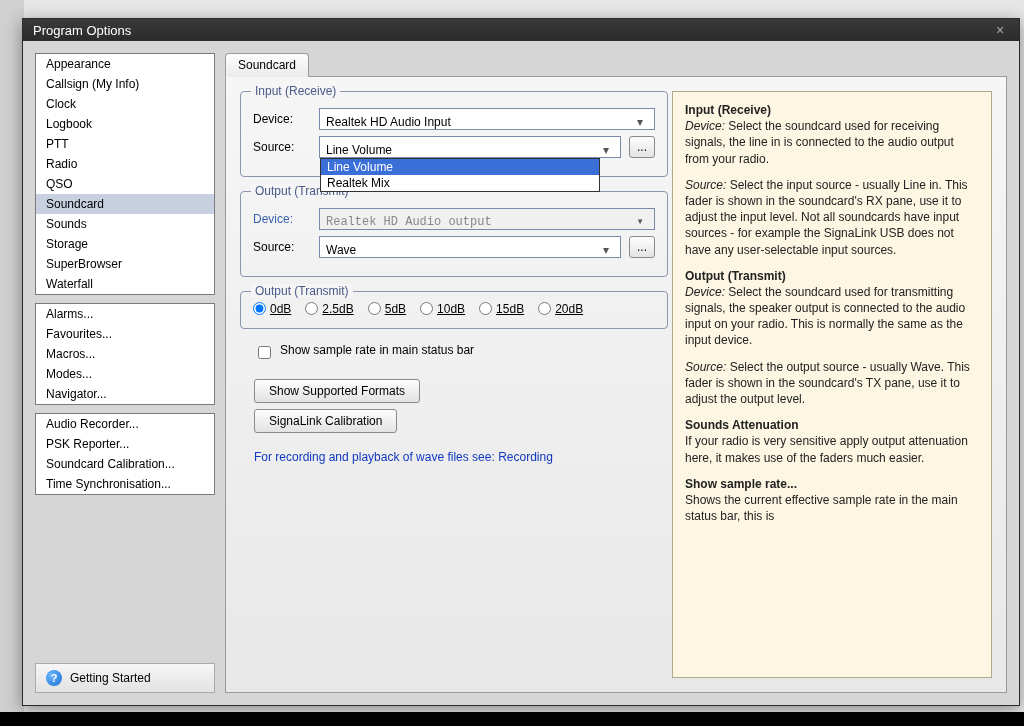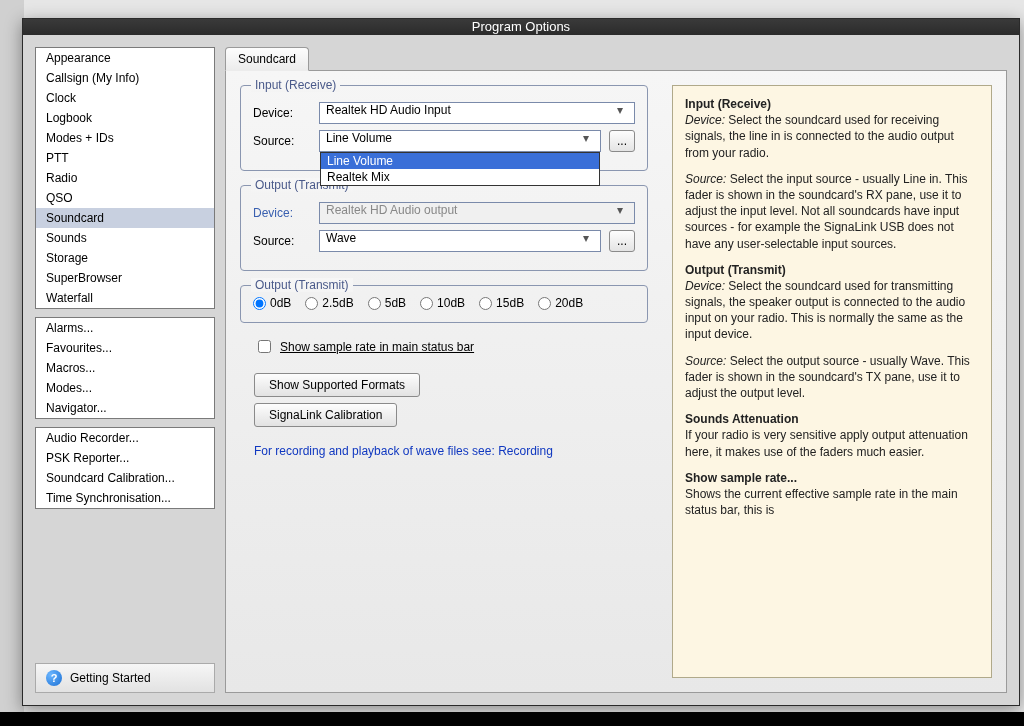--- a/index.html
+++ b/index.html
@@ -28,27 +28,26 @@
   .dialog {
     position: absolute;
     left: 22px; top: 18px;
     width: 998px; height: 688px;
     background: #d6d6d6;
     border: 1px solid #2a2a2a;
     box-shadow: 0 4px 16px rgba(0,0,0,0.4);
     display: flex; flex-direction: column;
   }
   .titlebar {
-    height: 16px;
+    height: 22px;
     background: linear-gradient(#3a3a3a, #2b2b2b);
     color: #fff;
     display: flex; align-items: center;
     padding: 0 10px;
     font-size: 13px;
-    flex-direction: column;
   }
   .titlebar .spacer { flex: 1; }
   .close-x {
     width: 18px; height: 18px;
     font-size: 14px; line-height: 18px; text-align: center;
     color: #aaa; cursor: pointer;
   }
   .dialog-body {
     flex: 1;
     display: flex;
@@ -104,21 +103,21 @@
     border-radius: 4px 4px 0 0;
     padding: 4px 12px;
     cursor: pointer;
   }
   .tabpage {
     flex: 1;
     border: 1px solid #9a9a9a;
     background: linear-gradient(#f6f6f6, #e8e8e8);
     display: flex;
     padding: 14px;
-    gap: 24px;
+    gap: 4px;
     overflow: hidden;
   }
   .settings-col { flex: 1; min-width: 0; }
   .help-col {
     width: 320px;
     background: #fdf6e3;
     border: 1px solid #b0a98a;
     padding: 10px 12px;
     overflow-y: auto;
     font-family: Verdana, Arial, sans-serif;
@@ -148,29 +147,30 @@
     display: flex; align-items: center;
     gap: 8px;
     margin: 6px 0;
   }
   .formrow label { width: 58px; }
   .combo {
     flex: 1;
     height: 22px;
     background: #fff;
     border: 1px solid #7a8aaa;
-    display: flex; align-items: flex-start;
+    display: flex; align-items: flex-end;
     padding: 0 6px;
     position: relative;
     cursor: pointer;
   }
   .combo.disabled {
     background: #f0f0f0;
     color: #888;
     cursor: default;
+    font-family: Liberation Mono, monospace;
   }
   .combo .arrow {
     margin-left: auto;
     width: 16px; text-align: center;
     color: #555;
   }
   .small-btn {
     width: 26px; height: 22px;
     background: linear-gradient(#fdfdfd, #e4e4e4);
     border: 1px solid #8a8a8a;
@@ -188,23 +188,23 @@
   }
   .dropdown-list .opt {
     padding: 1px 6px;
     cursor: pointer;
   }
   .dropdown-list .opt.hl {
     background: #3a6fd8;
     color: #fff;
   }
   .radios { display: flex; gap: 14px; align-items: center; flex-wrap: wrap; }
-  .radios label { display: flex; align-items: center; gap: 4px; cursor: pointer; font-size: 12px;}
+  .radios label { display: flex; align-items: flex-start; gap: 4px; cursor: pointer; font-size: 12px; text-decoration: underline;}
   input[type=radio] { margin:0; }
-  .chk { display: flex; align-items: center; gap: 6px; margin: 8px 0 14px 14px; cursor:pointer;text-decoration:underline;}
+  .chk { display: flex; gap: 6px; margin: 8px 0 14px 14px; cursor:pointer;}
   .btn {
     display: inline-block;
     background: linear-gradient(#fdfdfd, #e2e2e2);
     border: 1px solid #8a8a8a;
     border-radius: 3px;
     padding: 4px 14px;
     margin: 3px 0 3px 14px;
     cursor: pointer;
   }
   .link {
@@ -232,21 +232,20 @@
     <span class="close-x">×</span>
   </div>
   <div class="dialog-body">
 
     <div class="sidebar">
       <div class="listbox">
         <div class="item">Appearance</div>
         <div class="item">Callsign (My Info)</div>
         <div class="item">Clock</div>
         <div class="item">Logbook</div>
-        <div class="item">Modes + IDs</div>
         <div class="item">PTT</div>
         <div class="item">Radio</div>
         <div class="item">QSO</div>
         <div class="item selected">Soundcard</div>
         <div class="item">Sounds</div>
         <div class="item">Storage</div>
         <div class="item">SuperBrowser</div>
         <div class="item">Waterfall</div>
       </div>
       <div class="listbox">

